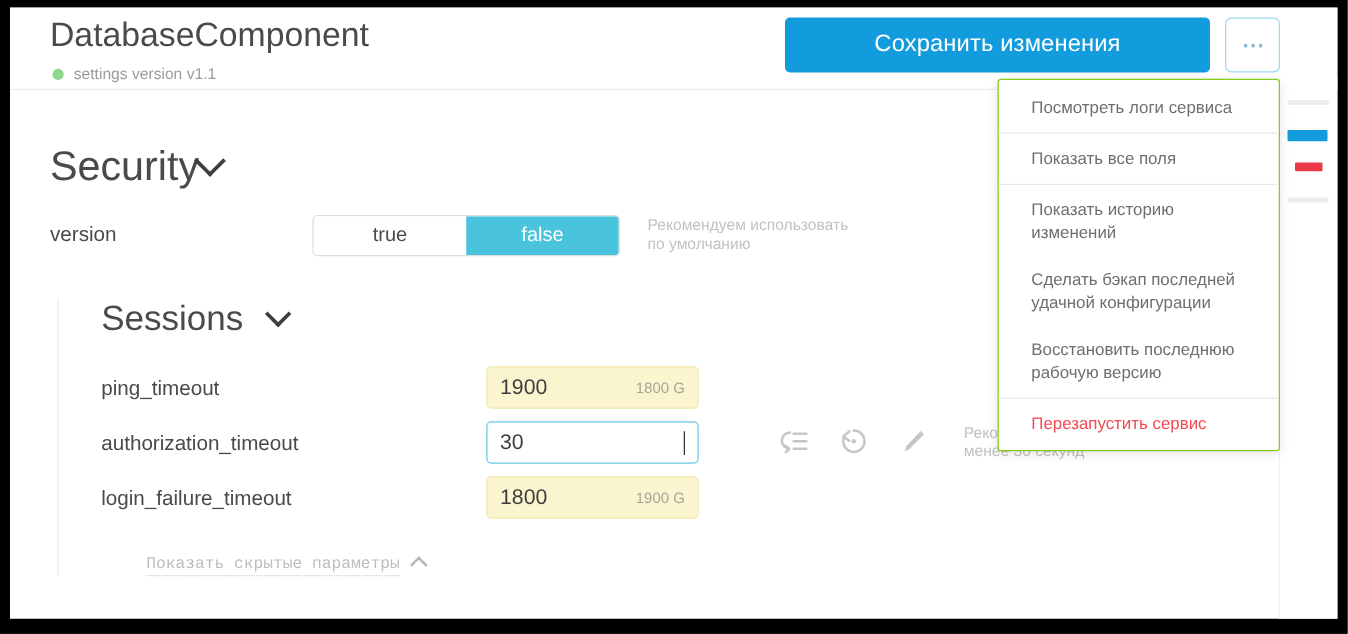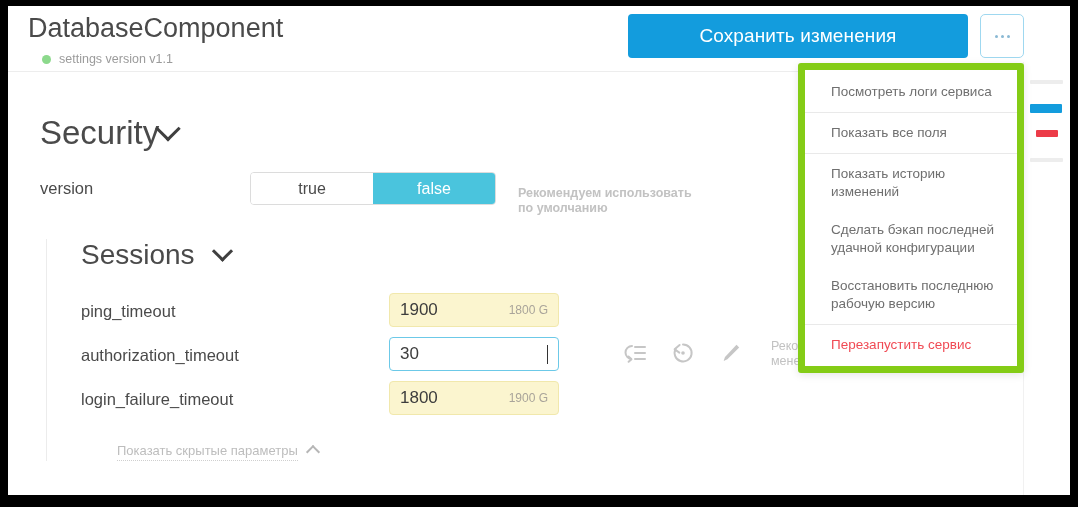--- a/index.html
+++ b/index.html
@@ -34,21 +34,21 @@
     position: absolute;
     left: 0; top: 0;
     width: 1062px;
     height: 66px;
     background: #ffffff;
     border-bottom: 1px solid #ededed;
     box-sizing: border-box;
   }
   .title {
     position: absolute;
-    left: 20px;
+    left: 32px;
     top: 7px;
     font-size: 27px;
     color: #4a4a4a;
     font-weight: 400;
     letter-spacing: 0px;
     white-space: nowrap;
   }
   .subtitle-row {
     position: absolute;
     left: 34px;
@@ -107,21 +107,21 @@
     background: #8ab9d4;
   }
 
   
   .menu {
     position: absolute;
     left: 790px;
     top: 57px;
     width: 226px;
     background: #ffffff;
-    border: 7px solid #84cc16;
+    border: 1px solid #84cc16;
     border-radius: 3px;
     box-shadow: 0 2px 9px rgba(0,0,0,0.10);
     z-index: 40;
     box-sizing: border-box;
     padding: 3px 0 2px 0;
   }
   .menu-item {
     padding: 10px 18px 10px 26px;
     font-size: 13.5px;
     line-height: 18px;
@@ -294,20 +294,21 @@
     align-items: center;
     gap: 10px;
     margin: 26px 0 0 36px;
     cursor: pointer;
   }
   .show-hidden-text {
     font-size: 13px;
     color: #bdbdbd;
     border-bottom: 1px dotted #cfcfcf;
     padding-bottom: 2px;
+    font-family: Liberation Mono, monospace;
   }
 
   
   .minimap {
     position: absolute;
     right: 0;
     top: 56px;
     width: 46px;
     height: 433px;
     border-left: 1px solid #f1f1f1;
@@ -378,21 +379,21 @@
         <span class="section-title">Security</span>
         <span class="chev"></span>
       </div>
 
       <div class="row" style="margin-left:32px;margin-top:22px;height:33px;">
         <span class="param-label">version</span>
         <div class="toggle">
           <div class="seg">true</div>
           <div class="seg active">false</div>
         </div>
-        <div class="hint" style="left:478px;top:14px;font-weight:bold;">Рекомендуем использовать
+        <div class="hint" style="left:478px;top:1px;">Рекомендуем использовать
 по умолчанию</div>
       </div>
 
       <div class="nested">
         <div class="section-head" style="margin:0 0 0 0;gap:20px;">
           <span class="sub-title">Sessions</span>
           <span class="chev sub"></span>
         </div>
 
         <div class="field-row" style="margin-top:22px;">

